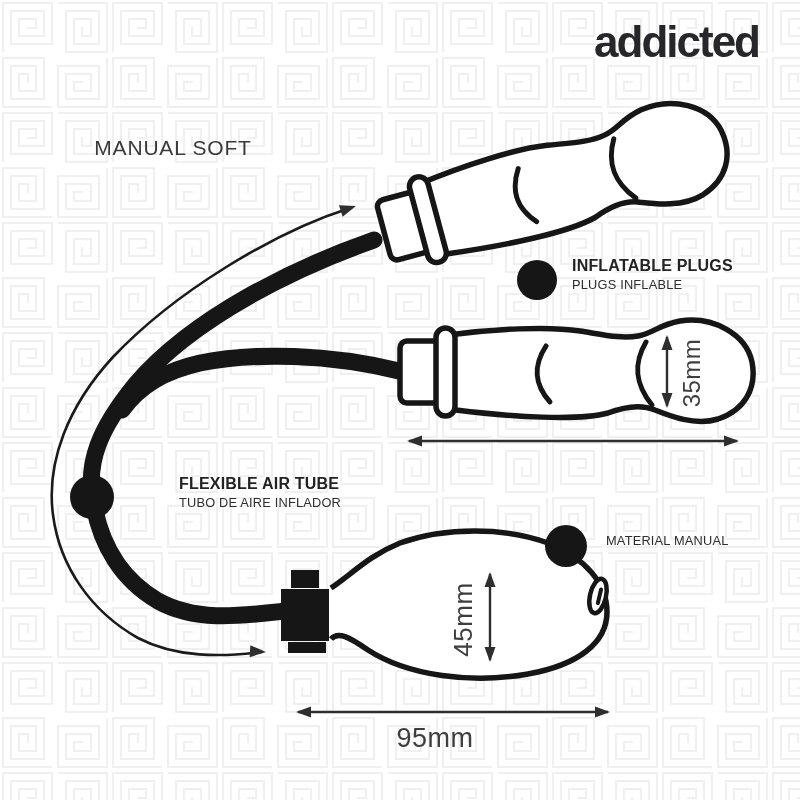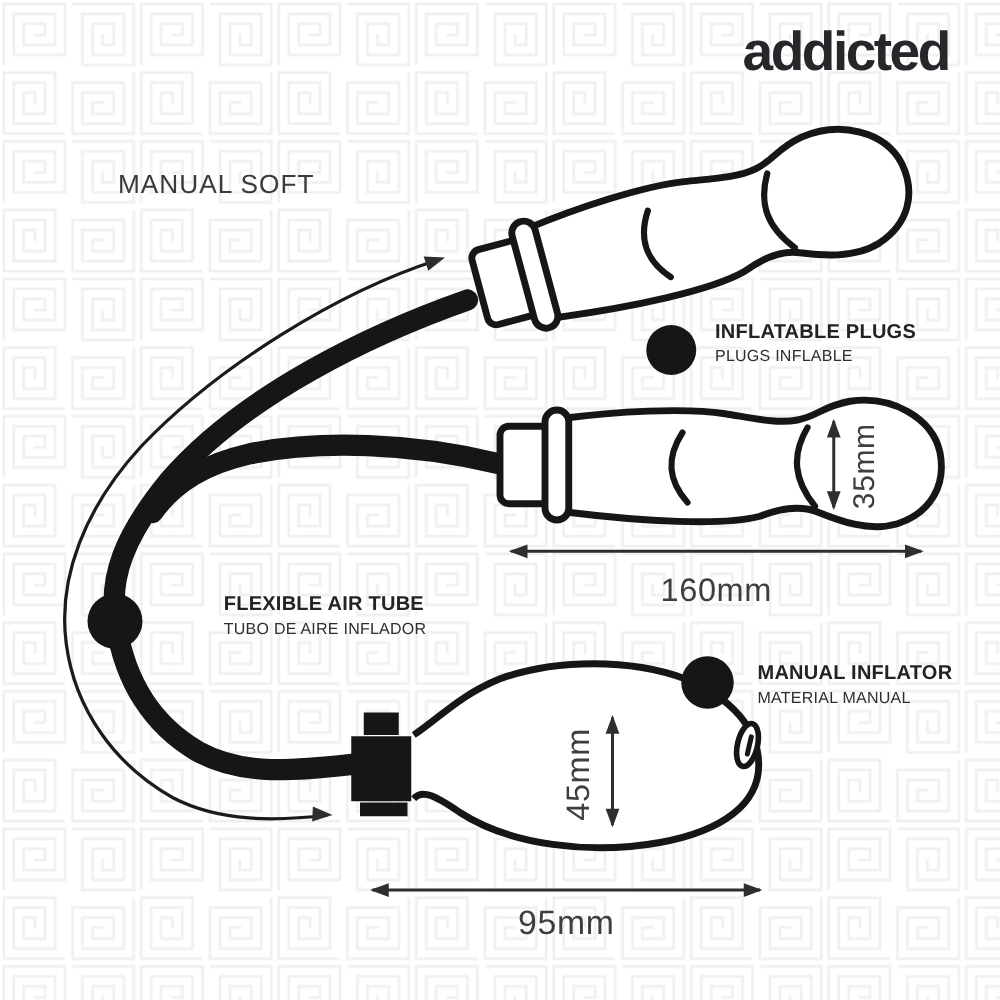--- a/index.html
+++ b/index.html
@@ -143,22 +143,20 @@
     <div class="main">INFLATABLE PLUGS</div>
     <div class="sub">PLUGS INFLABLE</div>
   </div>
 
   <div class="abs callout" style="left:131px;top:476px;margin-left:48px;">
     <div class="main">FLEXIBLE AIR TUBE</div>
     <div class="sub">TUBO DE AIRE INFLADOR</div>
   </div>
 
   <div class="abs callout" style="left:606px;top:531px;">
-    <div class="main">MANUAL INFLATOR</div>
     <div class="sub">MATERIAL MANUAL</div>
   </div>
 
-  <div class="abs dim-text" style="left:513px;top:457px;width:120px;">160mm</div>
   <div class="abs dim-text rot" style="left:652px;top:359px;width:80px;font-size:24px;">35mm</div>
   <div class="abs dim-text rot" style="left:418px;top:604px;width:90px;">45mm</div>
-  <div class="abs dim-text" style="left:393px;top:723px;width:120px;font-size:27px;">95mm</div>
+  <div class="abs dim-text" style="left:375px;top:723px;width:120px;font-size:27px;">95mm</div>
 
 </div>
 
 </body></html>

